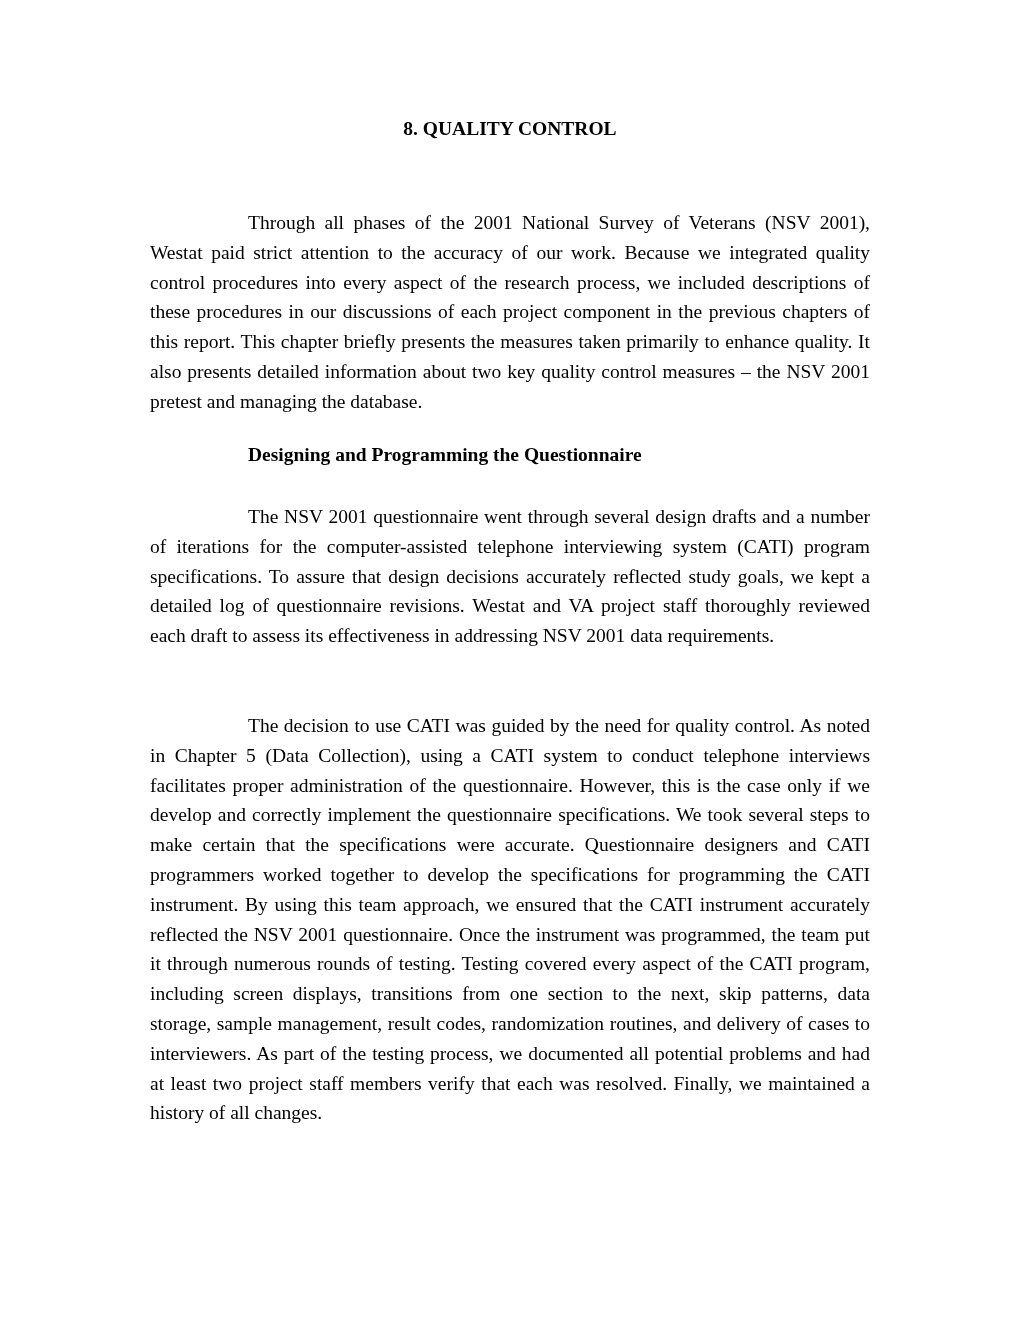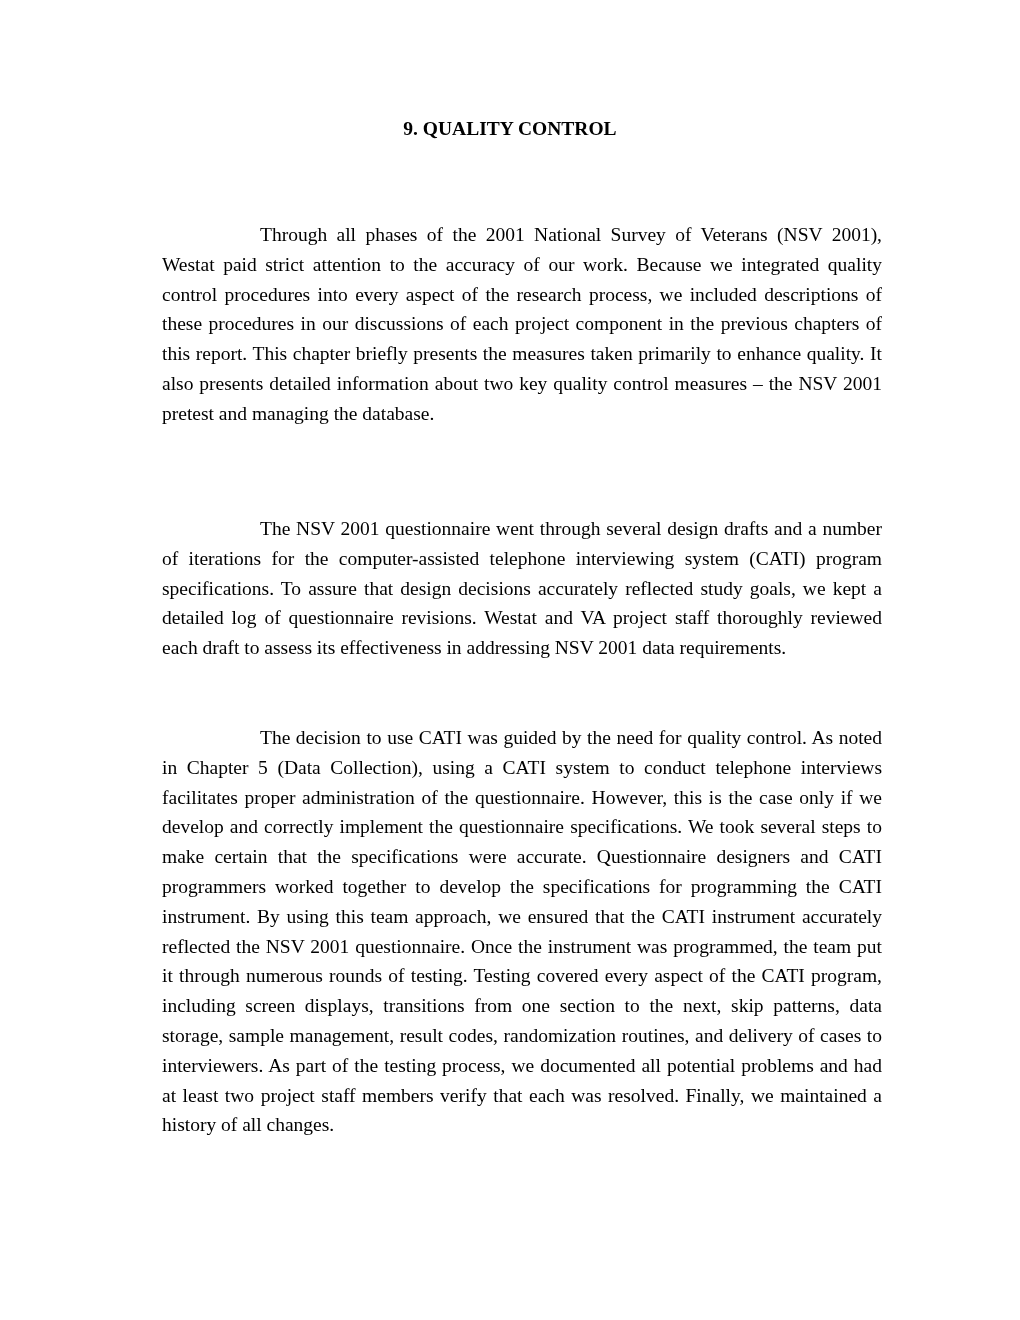--- a/index.html
+++ b/index.html
@@ -32,21 +32,21 @@
     left: 150px;
     width: 720px;
     margin: 0;
     text-align: center;
     font-weight: bold;
   }
   .para {
     position: absolute;
     left: 150px;
     width: 720px;
-    margin: 12px;
+    margin: 0;
     text-align: justify;
     text-indent: 98px;
   }
   .para-1 { top: 208px; }
   .section-heading {
     position: absolute;
     top: 440px;
     left: 150px;
     width: 720px;
     margin: 0;
@@ -54,21 +54,22 @@
     text-indent: 98px;
     text-align: left;
   }
   .para-2 { top: 502px; font-family: Liberation Serif, serif; }
   .para-3 { top: 711px; }
 </style>
 </head>
 <body>
 
 <div class="page">
-  <h1 class="doc-text title">9. QUALITY CONTROL</h1>
+  <h1 class="doc-text title">8. QUALITY CONTROL</h1>
 
   <p class="doc-text para para-1">Through all phases of the 2001 National Survey of Veterans (NSV 2001), Westat paid strict attention to the accuracy of our work. Because we integrated quality control procedures into every aspect of the research process, we included descriptions of these procedures in our discussions of each project component in the previous chapters of this report. This chapter briefly presents the measures taken primarily to enhance quality. It also presents detailed information about two key quality control measures – the NSV 2001 pretest and managing the database.</p>
 
+  <h2 class="doc-text section-heading">Designing and Programming the Questionnaire</h2>
 
   <p class="doc-text para para-2">The NSV 2001 questionnaire went through several design drafts and a number of iterations for the computer-assisted telephone interviewing system (CATI) program specifications. To assure that design decisions accurately reflected study goals, we kept a detailed log of questionnaire revisions. Westat and VA project staff thoroughly reviewed each draft to assess its effectiveness in addressing NSV 2001 data requirements.</p>
 
   <p class="doc-text para para-3">The decision to use CATI was guided by the need for quality control. As noted in Chapter 5 (Data Collection), using a CATI system to conduct telephone interviews facilitates proper administration of the questionnaire. However, this is the case only if we develop and correctly implement the questionnaire specifications. We took several steps to make certain that the specifications were accurate. Questionnaire designers and CATI programmers worked together to develop the specifications for programming the CATI instrument. By using this team approach, we ensured that the CATI instrument accurately reflected the NSV 2001 questionnaire. Once the instrument was programmed, the team put it through numerous rounds of testing. Testing covered every aspect of the CATI program, including screen displays, transitions from one section to the next, skip patterns, data storage, sample management, result codes, randomization routines, and delivery of cases to interviewers. As part of the testing process, we documented all potential problems and had at least two project staff members verify that each was resolved. Finally, we maintained a history of all changes.</p>
 </div>
 
 </body></html>

